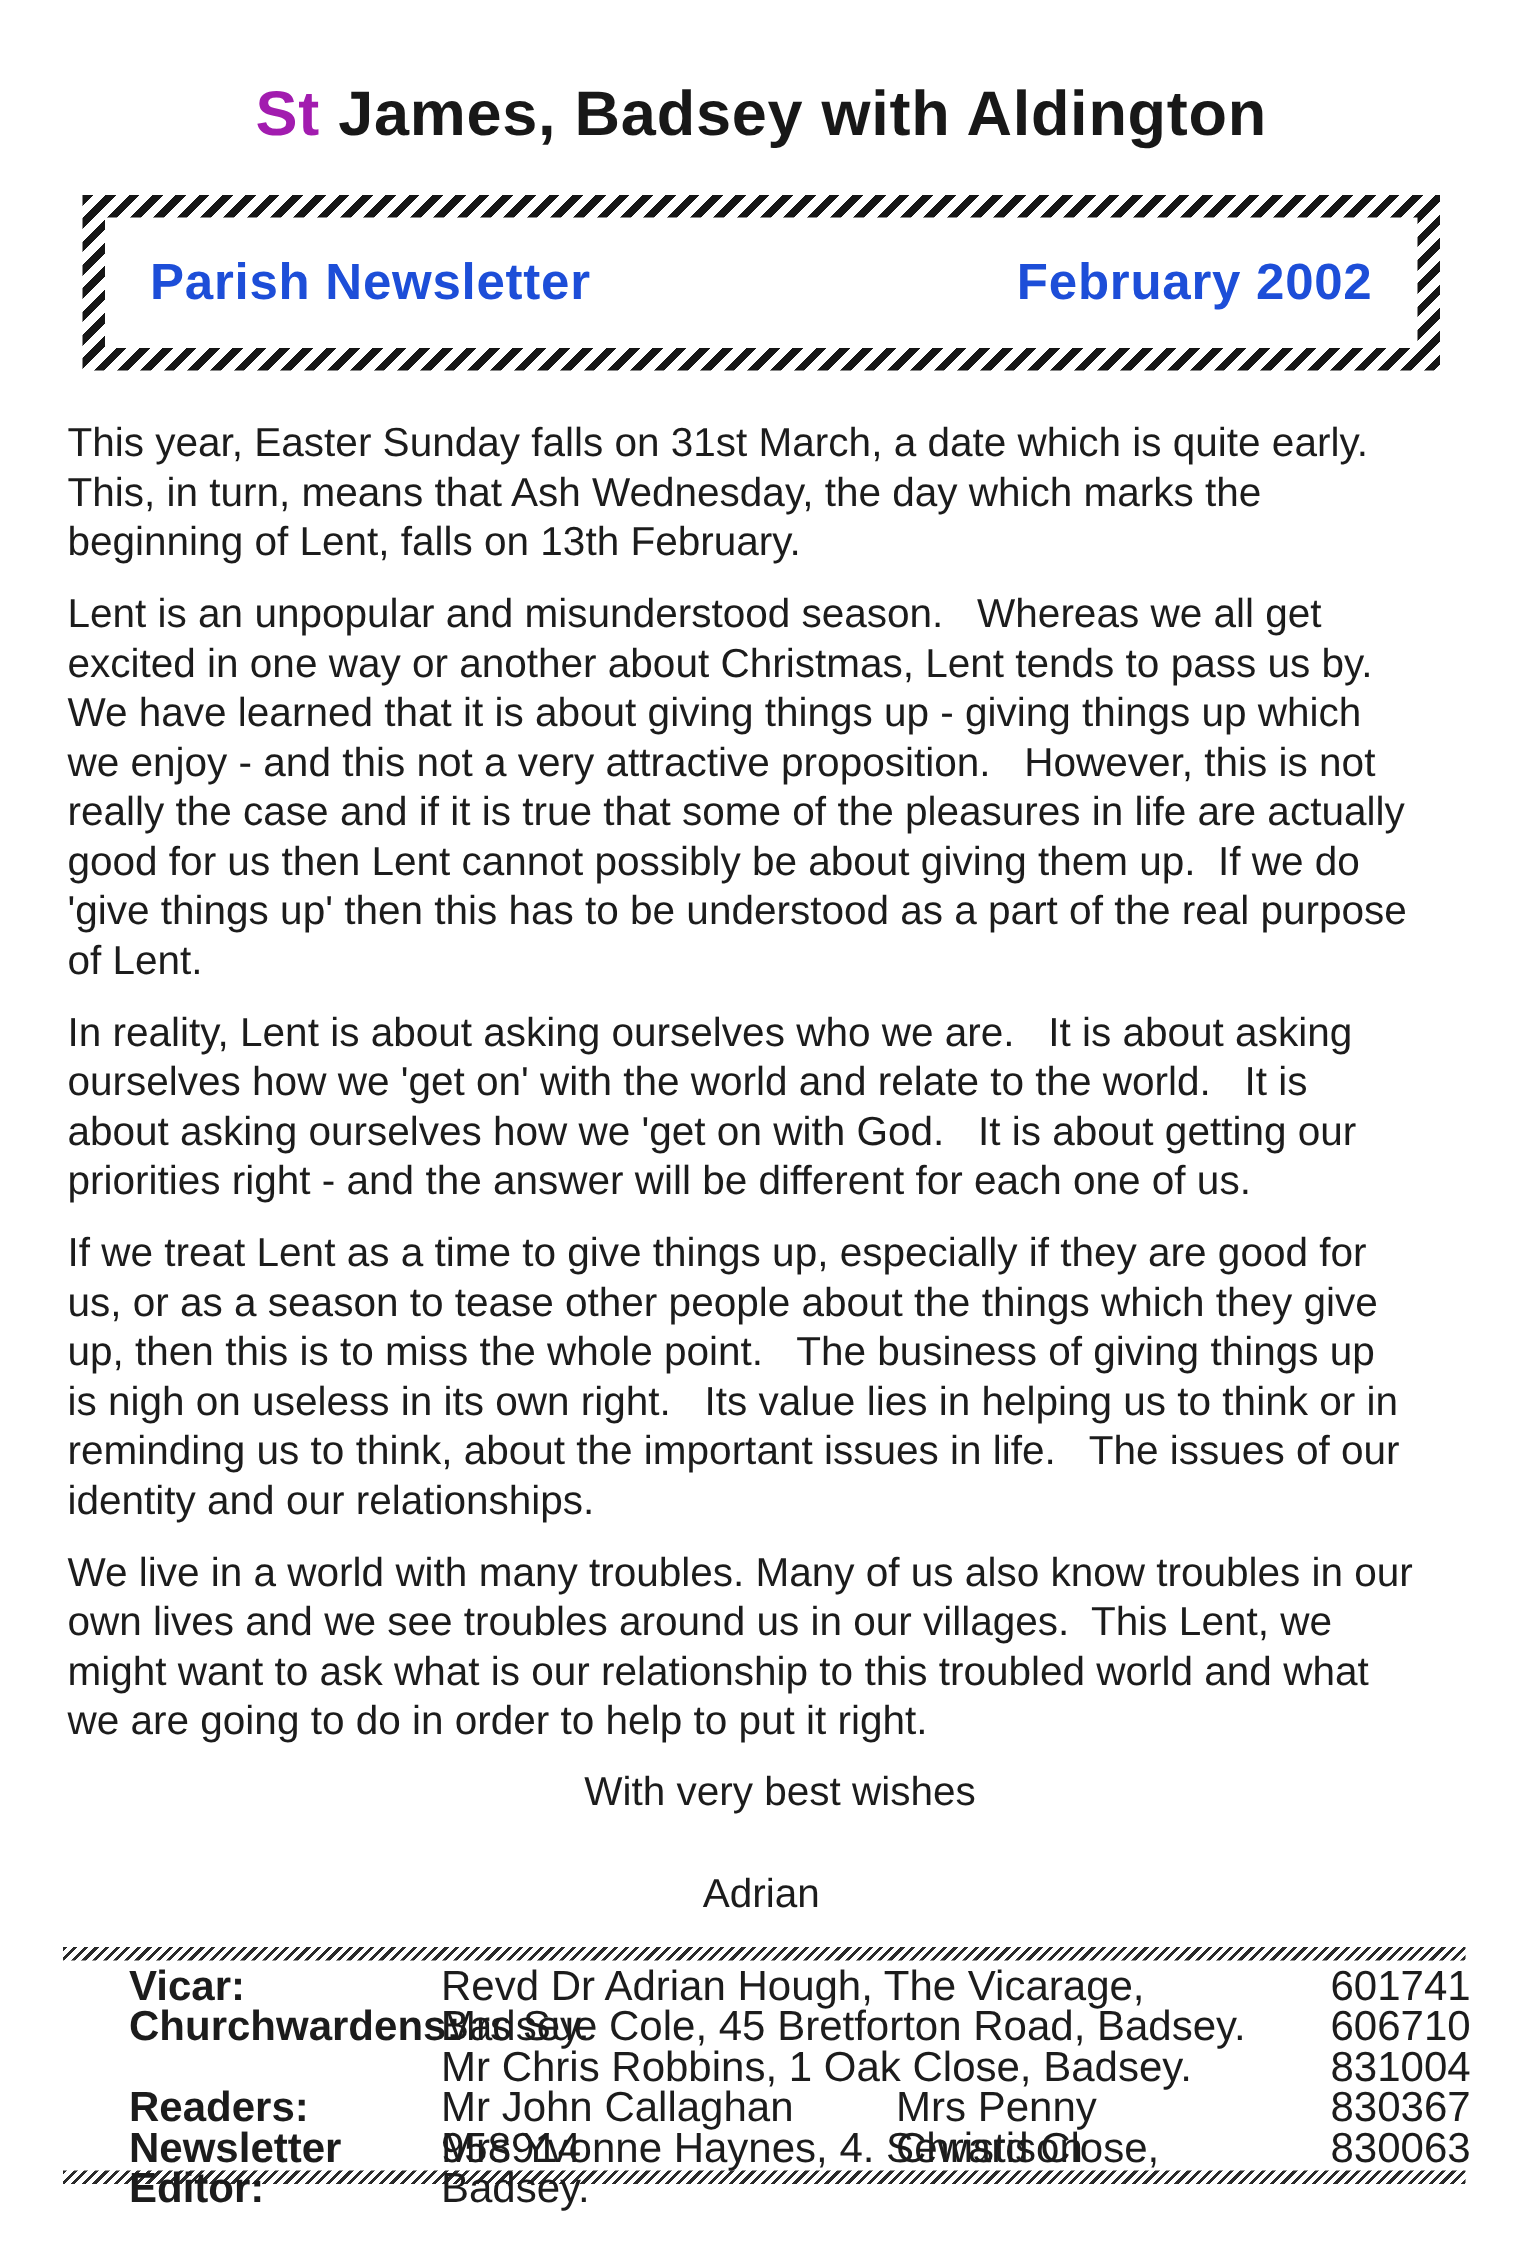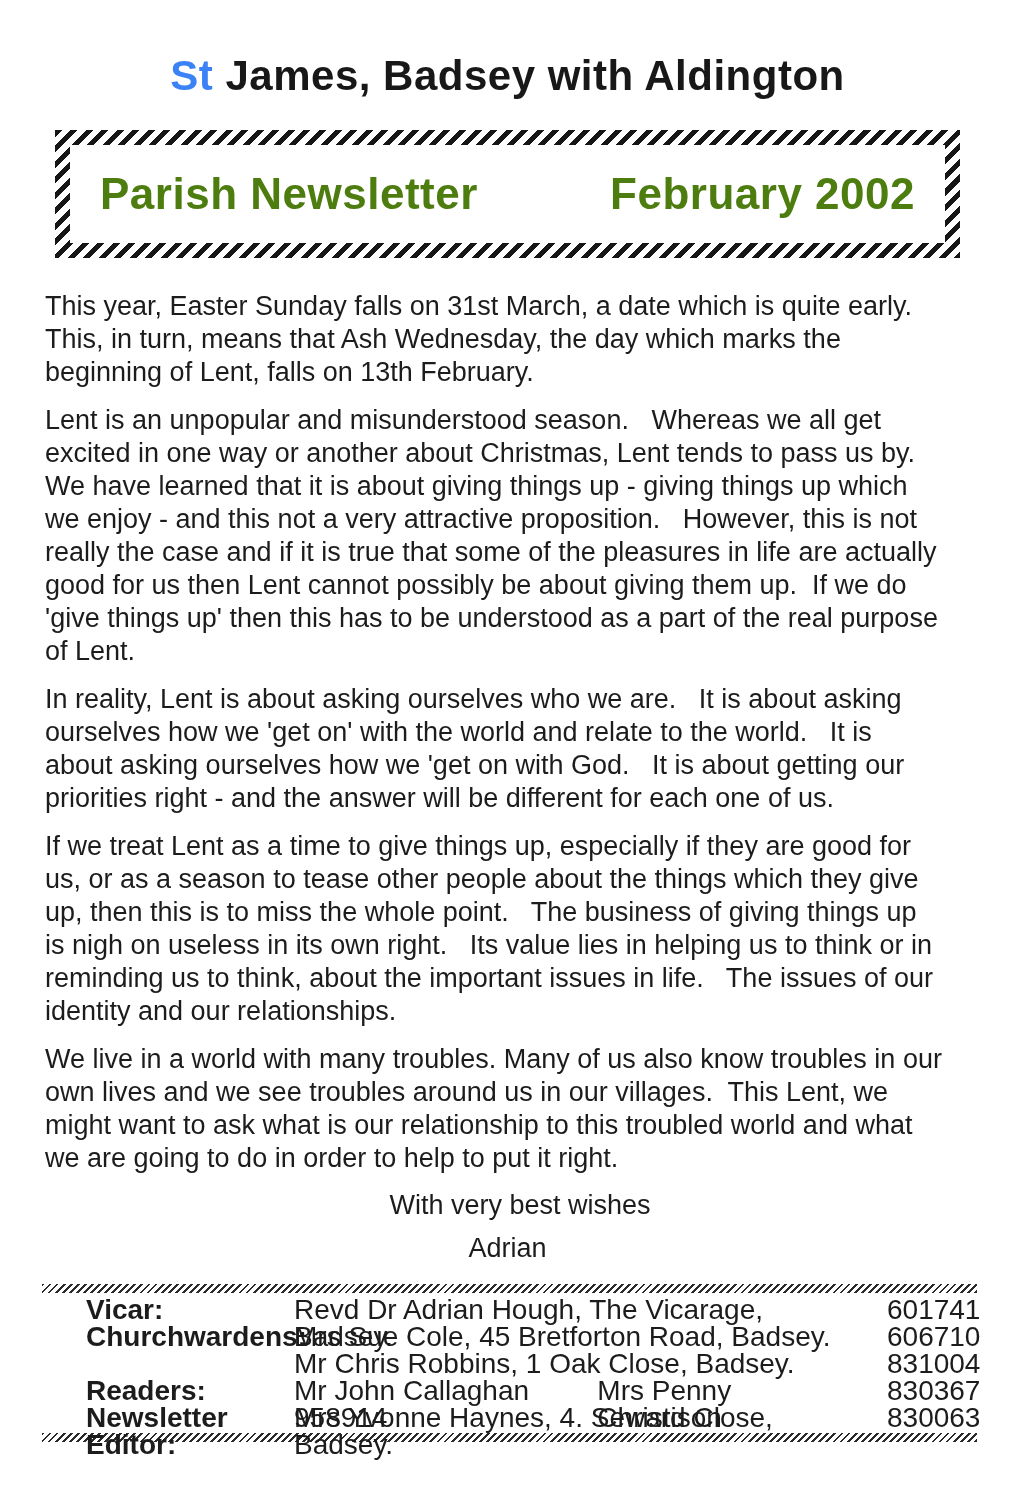--- a/index.html
+++ b/index.html
@@ -22,40 +22,40 @@
 
   
   .masthead {
     margin: 52px 0 0 0;
     text-align: center;
     font-size: 42px;
     font-weight: bold;
     letter-spacing: 0.5px;
     color: #181818;
   }
-  .masthead .prefix { color: #3b82f6; }
+  .masthead .prefix { color: #a21caf; }
 
   
   .banner {
     margin: 30px 55px 0 55px;
     background: repeating-linear-gradient(135deg, #161616 0px, #161616 5px, #ffffff 5px, #ffffff 11px);
     padding: 15px;
   }
   .banner-inner {
     background: #ffffff;
     display: flex;
     justify-content: space-between;
     align-items: center;
     padding: 24px 30px;
   }
   .banner-inner .b-left,
   .banner-inner .b-right {
-    font-size: 44px;
+    font-size: 34px;
     font-weight: bold;
-    color: #4d7c0f;
+    color: #1d4ed8;
     letter-spacing: 0.5px;
   }
 
   
   .body-text {
     margin: 32px 72px 0 45px;
   }
   .para {
     font-size: 27px;
     line-height: 33px;
@@ -66,21 +66,21 @@
 
   
   .closing { text-align: center; }
   .wishes {
     font-size: 27px;
     margin-top: 10px;
     padding-left: 25px;
   }
   .signature {
     font-size: 27px;
-    margin-top: 12px;
+    margin-top: 37px;
   }
 
   
   .contacts {
     margin: 20px 38px 0 42px;
   }
   .hatch-rule {
     height: 9px;
     background: repeating-linear-gradient(135deg, #2a2a2a 0px, #2a2a2a 2px, #ffffff 2px, #ffffff 5px);
   }

